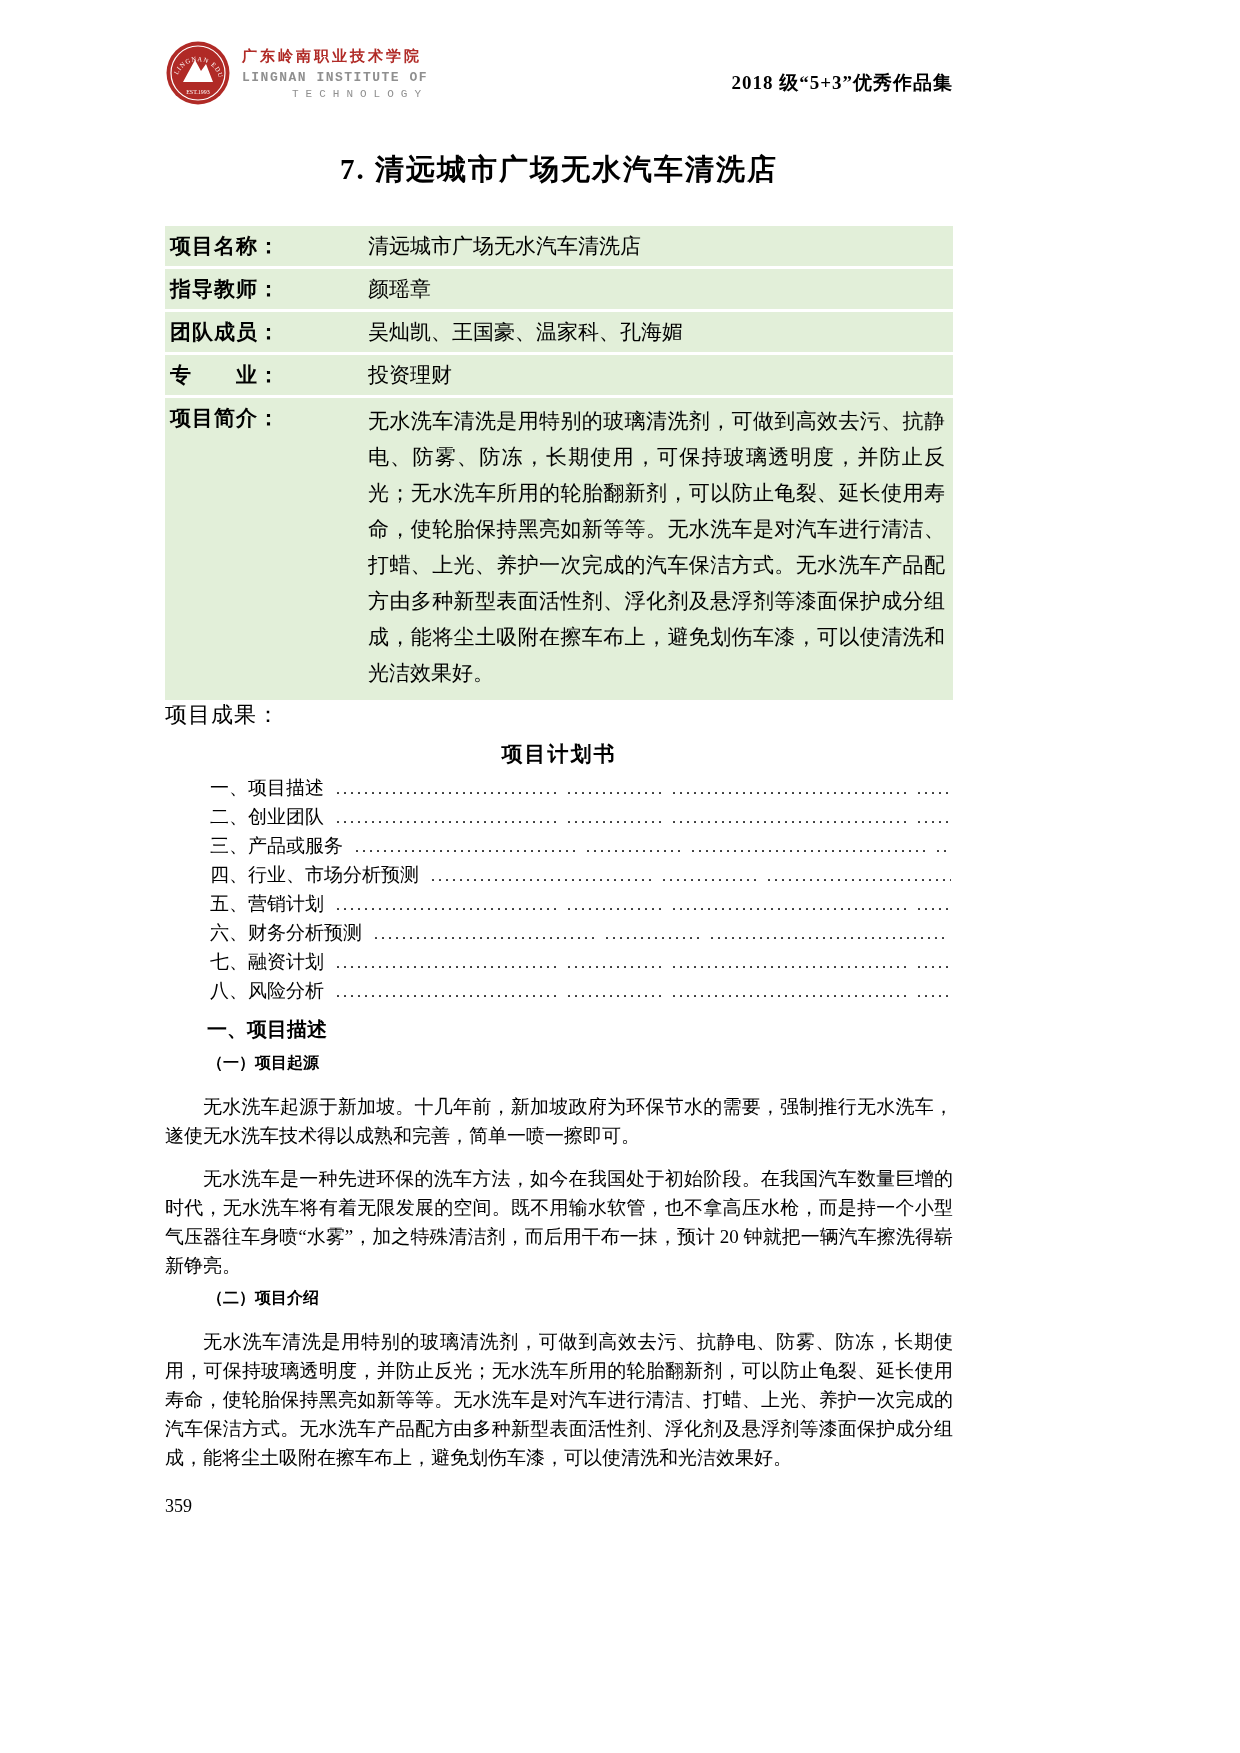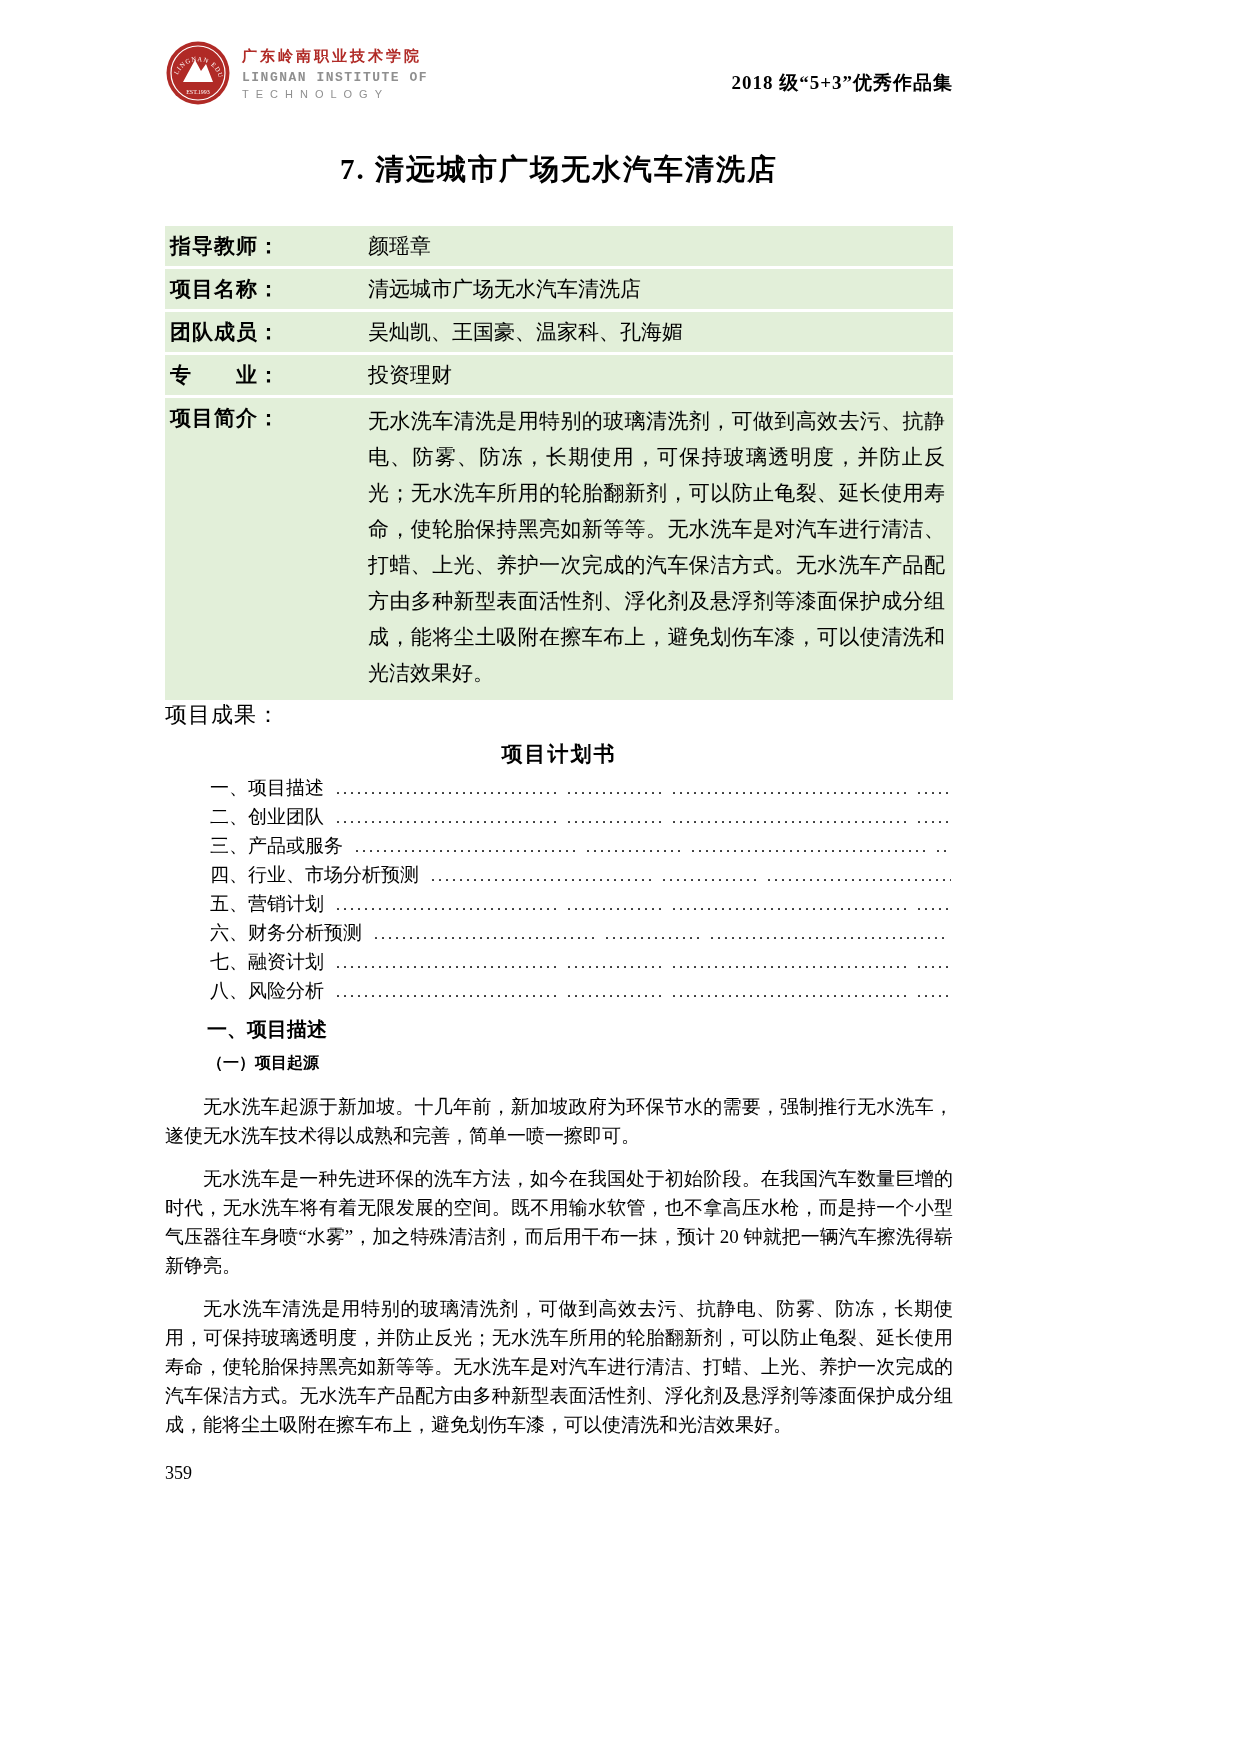--- a/index.html
+++ b/index.html
@@ -13,21 +13,21 @@
     overflow:hidden;
   }
   .content { position:absolute; left:165px; top:0; width:788px; }
 
   
   .header { display:flex; align-items:flex-end; justify-content:space-between; padding-top:38px; min-height:106px; }
   .logo-group { display:flex; align-items:center; gap:11px; }
   .logo-seal { width:66px; height:66px; flex:0 0 auto; }
   .logo-text .cn  { color:#b02a26; font-size:15px; font-weight:700; letter-spacing:3px; font-family:"Liberation Sans",sans-serif; }
   .logo-text .en1 { color:#8f8f8f; font-size:13px; font-weight:700; letter-spacing:1.5px; margin-top:4px; font-family:Liberation Mono, monospace; }
-  .logo-text .en2 { color:#8f8f8f; font-size:11px; letter-spacing:7px; margin-top:3px; font-family:Liberation Sans, sans-serif; }
+  .logo-text .en2 { color:#8f8f8f; font-size:11px; letter-spacing:7px; margin-top:3px; font-family:Liberation Mono, monospace;text-align:right; }
   .collection-title { font-size:19px; font-weight:700; padding-bottom:10px; letter-spacing:1px; }
 
   
   .doc-title { margin-top:44px; font-size:29px; font-weight:700; letter-spacing:2px;text-align:center; }
 
   
   .info-table { width:100%; margin-top:36px; border-collapse:collapse; }
   .info-table tr { background:#e2efd9; border-bottom:3px solid #ffffff; }
   .info-table tr:last-child { border-bottom:none; }
   .info-table td { vertical-align:top; }
@@ -81,26 +81,26 @@
         </div>
       </div>
       <div class="collection-title">2018 级“5+3”优秀作品集</div>
     </div>
 
     <h1 class="doc-title">7. 清远城市广场无水汽车清洗店</h1>
 
     <table class="info-table">
       <tbody>
         <tr>
+          <td class="cell-label">项目名称：</td>
+          <td class="cell-value">清远城市广场无水汽车清洗店</td>
+        </tr>
+        <tr>
           <td class="cell-label">指导教师：</td>
           <td class="cell-value">颜瑶章</td>
-        </tr>
-        <tr>
-          <td class="cell-label">项目名称：</td>
-          <td class="cell-value">清远城市广场无水汽车清洗店</td>
         </tr>
         <tr>
           <td class="cell-label">团队成员：</td>
           <td class="cell-value">吴灿凯、王国豪、温家科、孔海媚</td>
         </tr>
         <tr>
           <td class="cell-label">专　　业：</td>
           <td class="cell-value">投资理财</td>
         </tr>
         <tr class="intro-row">
@@ -145,18 +145,19 @@
       <div class="toc-row">
         <span class="toc-label">八、风险分析</span>
         <span class="toc-leader">................................ .............. .................................. ...............................</span>
       </div>
     </div>
 
     <div class="sec-heading">一、项目描述</div>
     <div class="sub-heading">（一）项目起源</div>
     <p class="para">无水洗车起源于新加坡。十几年前，新加坡政府为环保节水的需要，强制推行无水洗车，遂使无水洗车技术得以成熟和完善，简单一喷一擦即可。</p>
     <p class="para">无水洗车是一种先进环保的洗车方法，如今在我国处于初始阶段。在我国汽车数量巨增的时代，无水洗车将有着无限发展的空间。既不用输水软管，也不拿高压水枪，而是持一个小型气压器往车身喷“水雾”，加之特殊清洁剂，而后用干布一抹，预计 20 钟就把一辆汽车擦洗得崭新铮亮。</p>
+    <div class="sub-heading">（二）项目介绍</div>
     <p class="para">无水洗车清洗是用特别的玻璃清洗剂，可做到高效去污、抗静电、防雾、防冻，长期使用，可保持玻璃透明度，并防止反光；无水洗车所用的轮胎翻新剂，可以防止龟裂、延长使用寿命，使轮胎保持黑亮如新等等。无水洗车是对汽车进行清洁、打蜡、上光、养护一次完成的汽车保洁方式。无水洗车产品配方由多种新型表面活性剂、浮化剂及悬浮剂等漆面保护成分组成，能将尘土吸附在擦车布上，避免划伤车漆，可以使清洗和光洁效果好。</p>
 
     <div class="page-number">359</div>
 
   </div>
 </div>
 
 </body></html>

